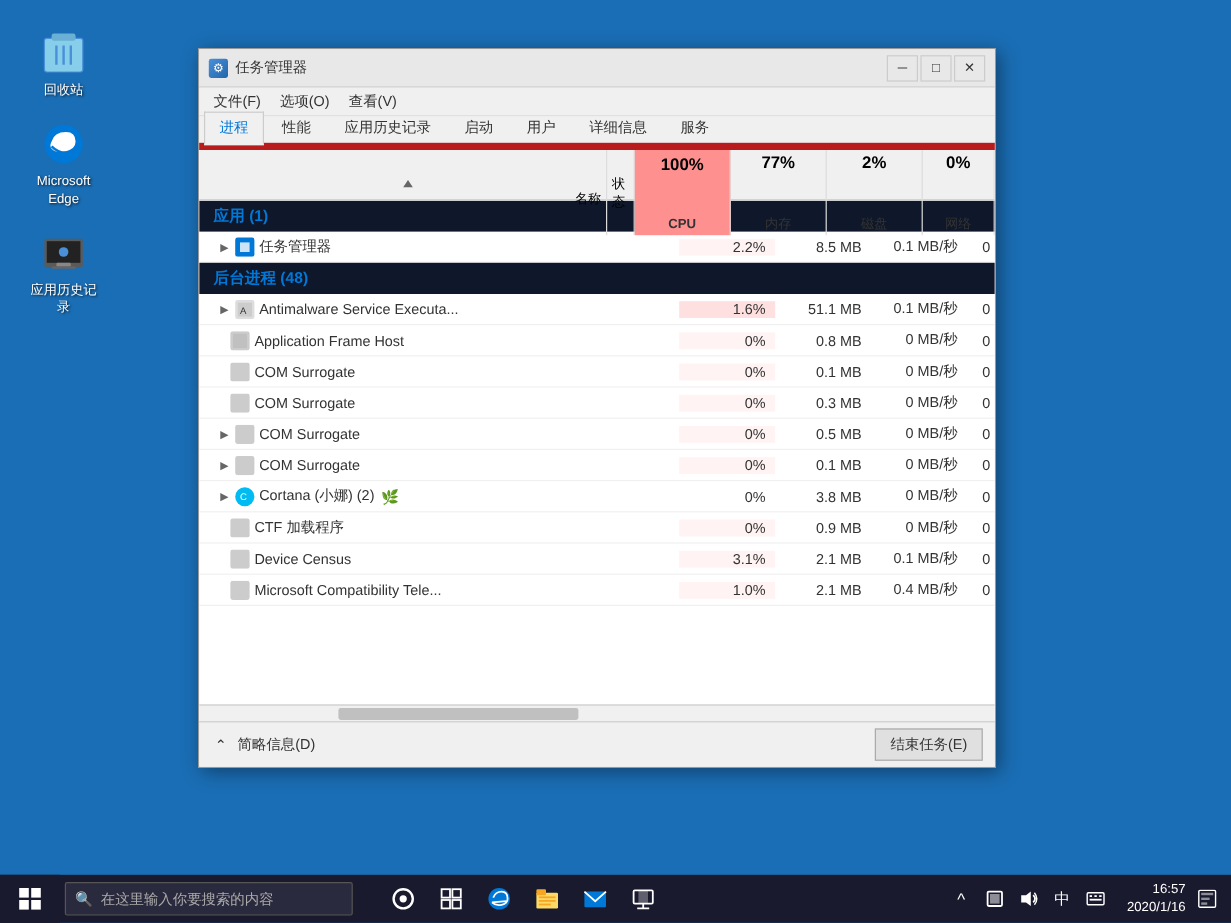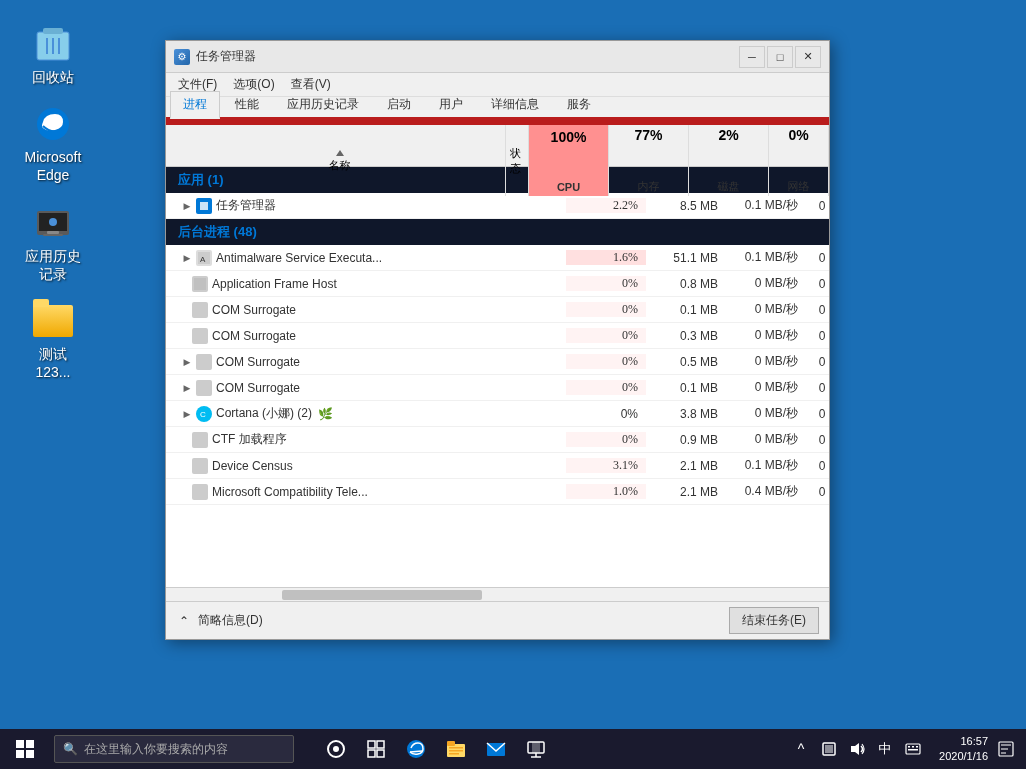--- a/index.html
+++ b/index.html
@@ -33,21 +33,21 @@
     .desktop-icon .icon-img {
       width: 40px;
       height: 40px;
       margin-bottom: 4px;
       display: flex;
       align-items: center;
       justify-content: center;
     }
     .desktop-icon .icon-label {
       color: white;
-      font-size: 14px;
+      font-size: 11px;
       text-align: center;
       text-shadow: 1px 1px 2px rgba(0,0,0,0.8);
       line-height: 1.3;
     }
 
     
     .taskmanager-window {
       position: absolute;
       top: 40px;
       left: 165px;
@@ -120,21 +120,21 @@
       align-items: center;
     }
 
     
     .tab-bar {
       height: 28px;
       background: #f0f0f0;
       display: flex;
       align-items: flex-end;
       padding: 0 4px;
-      border-bottom: 8px solid #b91c1c;
+      border-bottom: 6px solid #b91c1c;
     }
     .tab {
       padding: 4px 12px;
       font-size: 12px;
       color: #333;
       cursor: pointer;
       border: 1px solid transparent;
       border-bottom: none;
       margin-right: 2px;
       background: transparent;
@@ -168,21 +168,21 @@
     .col-header {
       display: flex;
       flex-direction: column;
       align-items: center;
       justify-content: center;
       padding: 2px 4px;
       font-size: 11px;
       border-right: 1px solid #ddd;
       cursor: pointer;
     }
-    .col-header:first-child { align-items: center; padding-left: 12px; }
+    .col-header:first-child { align-items: flex-end; padding-left: 12px; }
     .col-header.cpu-header {
       background: #ff9090;
       font-weight: bold;
     }
     .col-header .pct { font-size: 14px; font-weight: bold; }
     .col-header .lbl { font-size: 11px; color: #333; margin-top: 36px; }
 
     
     .sort-arrow {
       width: 0; height: 0;
@@ -251,21 +251,20 @@
     .proc-icon.cyan { background: #00bcf2; }
 
     .process-cell {
       text-align: right;
       padding-right: 8px;
       font-size: 12px;
       color: #333;
     }
     .process-cell.cpu-cell {
       background: #fff3f3;
-      font-family: Liberation Serif, serif;
     }
     .process-cell.status { text-align: left; padding-left: 4px; }
 
     
     .status-bar {
       height: 38px;
       background: #f0f0f0;
       border-top: 1px solid #ccc;
       display: flex;
       align-items: center;
@@ -479,26 +478,20 @@
           <rect x="4" y="8" width="32" height="24" rx="2" fill="#5a5a5a"></rect>
           <rect x="6" y="10" width="28" height="18" fill="#222"></rect>
           <circle cx="20" cy="19" r="4" fill="#4a90d9"></circle>
           <rect x="14" y="28" width="12" height="3" rx="1" fill="#888"></rect>
           <rect x="10" y="31" width="20" height="2" rx="1" fill="#666"></rect>
         </svg>
       </div>
       <span class="icon-label">应用历史记录</span>
     </div>
 
-    <div class="desktop-icon">
-      <div class="icon-img">
-        <div class="folder-icon"></div>
-      </div>
-      <span class="icon-label">测试123...</span>
-    </div>
   </div>
 
   <div class="taskmanager-window">
 
     <div class="title-bar">
       <div class="title-bar-icon">⚙</div>
       <span class="title-bar-text">任务管理器</span>
       <div class="title-bar-buttons">
         <button class="tb-btn">─</button>
         <button class="tb-btn">□</button>

